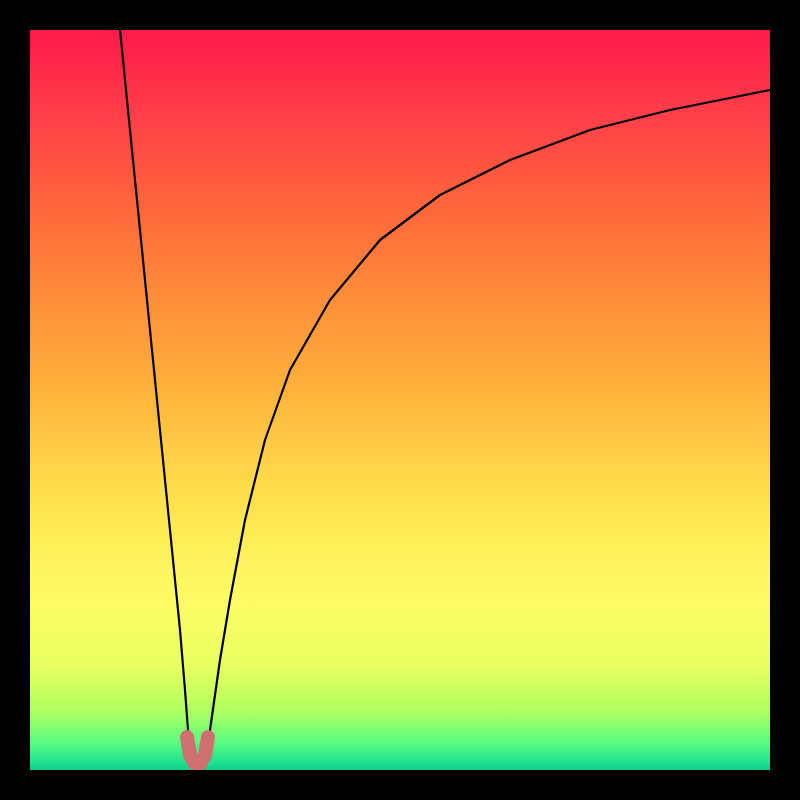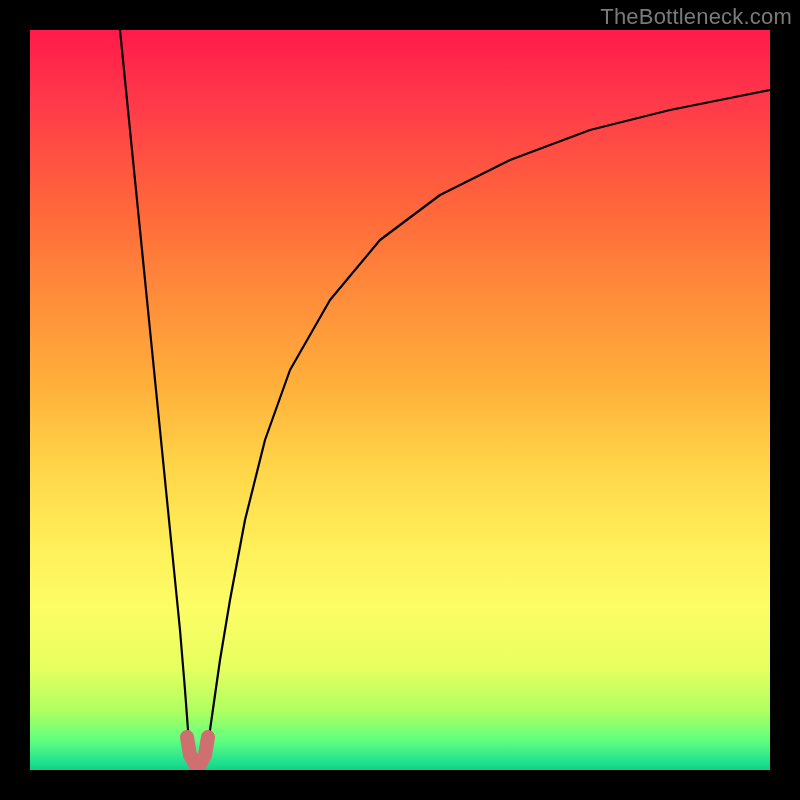--- a/index.html
+++ b/index.html
@@ -62,14 +62,13 @@
 <div class="frame">
   <div class="plot-area">
     <svg class="curve-svg" viewBox="0 0 740 740" preserveAspectRatio="none">
       <g id="series-group">
           <path d="M90.00 0.00 L100.00 100.00 L110.00 200.00 L120.00 300.00 L130.00 400.00 L140.00 500.00 L150.00 600.00 L155.00 660.00 L158.00 700.00 L160.00 728.00" fill="none" stroke="#000000" stroke-width="2.2" stroke-linecap="round" stroke-linejoin="round"></path>
           <path d="M176.00 728.00 L180.00 700.00 L190.00 630.00 L200.00 570.00 L215.00 490.00 L235.00 410.00 L260.00 340.00 L300.00 270.00 L350.00 210.00 L410.00 165.00 L480.00 130.00 L560.00 100.00 L640.00 80.00 L700.00 68.00 L740.00 60.00" fill="none" stroke="#000000" stroke-width="2.2" stroke-linecap="round" stroke-linejoin="round"></path>
           <path d="M157.00 707.00 L160.00 725.00 L165.00 734.00 L170.00 734.00 L175.00 725.00 L178.00 707.00" fill="none" stroke="#cf6f6f" stroke-width="14" stroke-linecap="round" stroke-linejoin="round"></path>
         </g>
     </svg>
   </div>
-  <div class="watermark">TheBottleneck.com</div>
 </div>
 
 </body></html>

